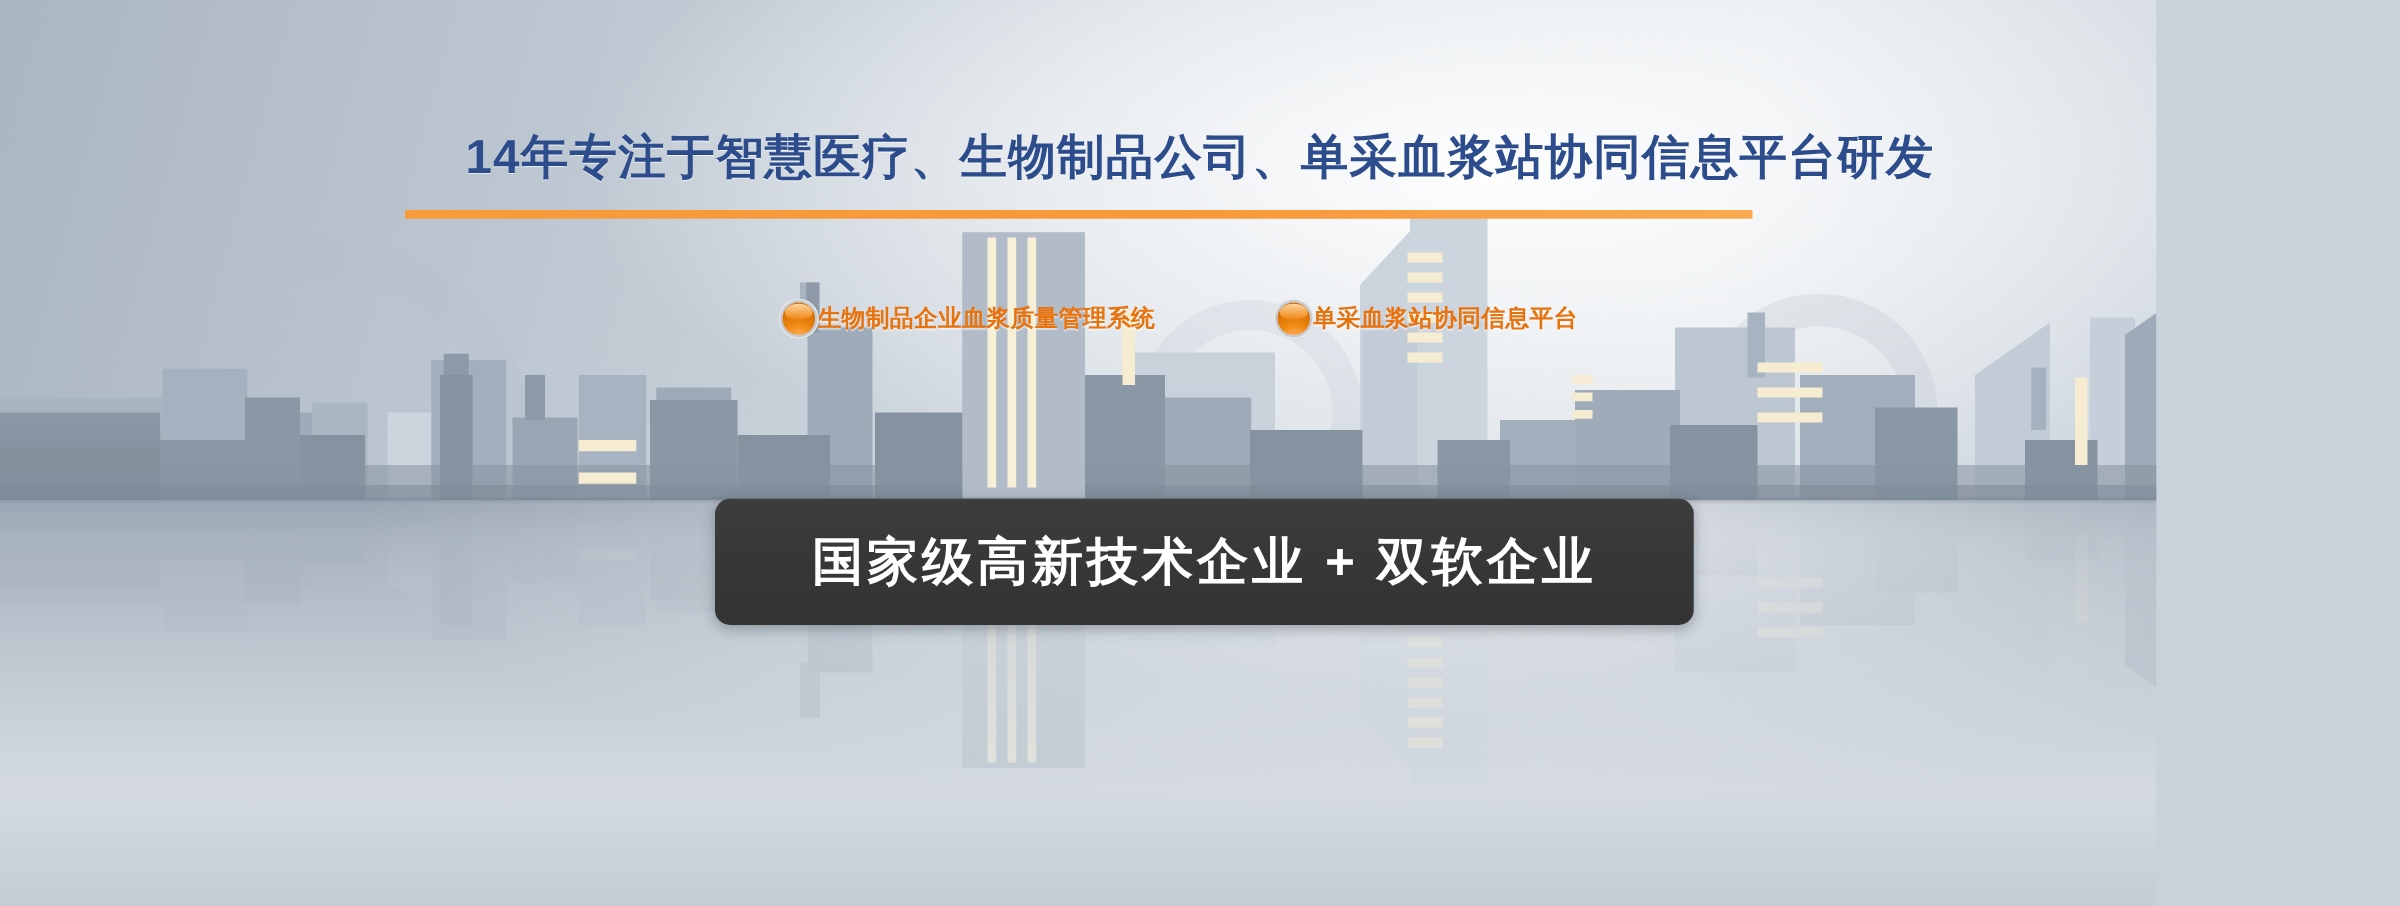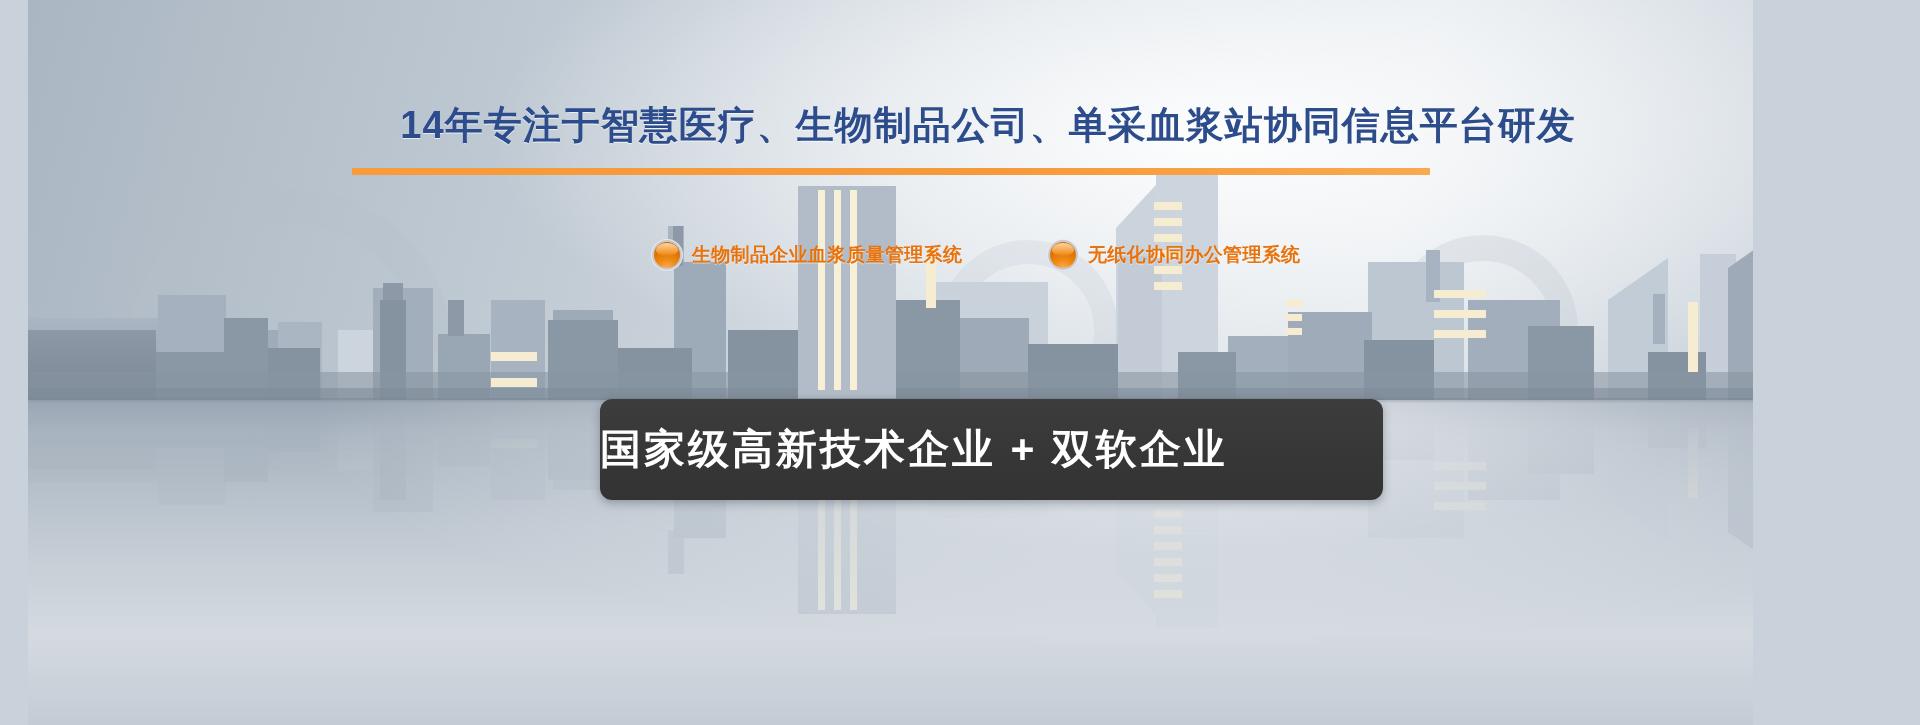--- a/index.html
+++ b/index.html
@@ -3,21 +3,20 @@
 <meta charset="utf-8">
 <style>
   * { margin:0; padding:0; box-sizing:border-box; }
   html,body { width:1920px; height:725px; overflow:hidden; background:#c9d2da; }
   body { font-family:"Liberation Sans","DejaVu Sans",sans-serif; }
 
   #banner {
     position:relative;
     width:1725px; height:725px;
     overflow:hidden;
-    margin-left:28px;
   }
 
   
   .sky {
     position:absolute; left:0; top:0; width:1920px; height:400px;
     background:
       radial-gradient(ellipse 1100px 420px at 62% 34%, rgba(255,255,255,0.95) 0%, rgba(255,255,255,0.55) 32%, rgba(255,255,255,0.0) 66%),
       linear-gradient(105deg, #aab6c2 0%, #bcc6d0 22%, #d2dae1 48%, #dfe5ea 70%, #c6cfd8 100%);
   }
   .ground {
@@ -68,21 +67,21 @@
 
   
   .features {
     position:absolute; left:598px; top:228px;
     width:720px;
     display:grid;
     grid-template-columns:396px 324px;
     grid-auto-rows:53px;
     align-items:center;
   }
-  .feat { display:flex; align-items:flex-end; gap:12px; white-space:nowrap;padding-left:28px; }
+  .feat { display:flex; align-items:flex-end; gap:2px; white-space:nowrap;padding-left:28px; }
   .feat-label {
     font-size:19px; font-weight:700; color:#e8720c; letter-spacing:0.3px;
     text-shadow:0 1px 1px rgba(255,255,255,0.55);
   }
   .bullet {
     width:26px; height:26px; flex:0 0 26px;
     border-radius:50%;
     background:
       radial-gradient(circle at 50% 108%, #ffb264 0%, #f08a14 34%, #dd7606 60%, #c76604 100%);
     box-shadow:
@@ -97,21 +96,21 @@
     background:linear-gradient(180deg, rgba(255,214,163,0.98) 0%, rgba(250,163,63,0.75) 75%, rgba(245,140,20,0.15) 100%);
   }
 
   
   .plaque {
     position:absolute; left:572px; top:399px;
     width:783px; height:101px;
     background:linear-gradient(180deg,#3d3d3d 0%, #373737 50%, #333333 100%);
     border-radius:12px;
     box-shadow:0 3px 10px rgba(40,48,58,0.35);
-    display:flex; align-items:center; 
+    display:flex; align-items:center; justify-content:center;
   }
   .plaque-text {
     color:#ffffff; font-size:41px; font-weight:700; letter-spacing:3px;
     white-space:nowrap;
   }
 </style>
 </head>
 <body>
 
 <div id="banner">
@@ -325,21 +324,21 @@
 
     <div class="feat">
       <span class="bullet"></span>
       <span class="feat-label">生物制品企业血浆质量管理系统</span>
     </div>
 
 
 
     <div class="feat">
       <span class="bullet"></span>
-      <span class="feat-label">无纸化协同办公管理系统</span>
+      <span class="feat-label">单采血浆站协同信息平台</span>
     </div>
 
   </div>
 
   <div class="plaque">
     <span class="plaque-text">国家级高新技术企业 + 双软企业</span>
   </div>
 
 </div>
 

